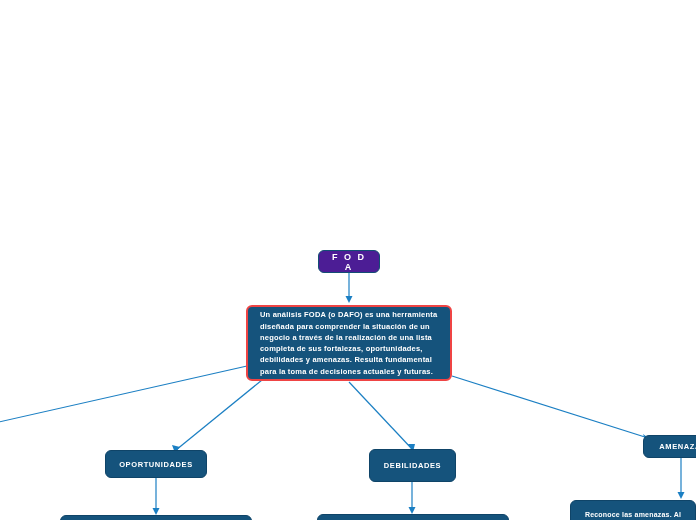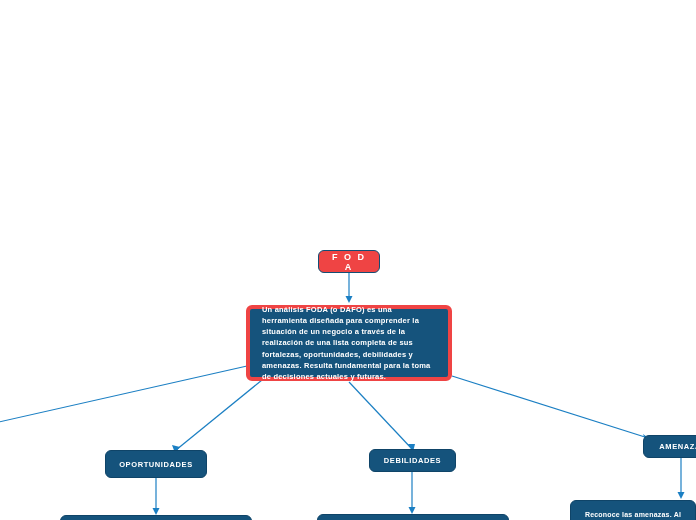--- a/index.html
+++ b/index.html
@@ -35,29 +35,29 @@
     border-radius: 6px;
     color: #ffffff;
     text-align: center;
     display: flex;
     align-items: center;
     justify-content: center;
     font-weight: bold;
     letter-spacing: 0.2px;
   }
   .node-root {
-    background: #ef4444;
+    background: #4c1d95;
     border: 1px solid #134e74;
     font-size: 9px;
     letter-spacing: 2px;
     padding: 0 10px;
   }
   .node-desc {
     background: #15537c;
-    border: 4px solid #ef4444;
+    border: 2px solid #ef4444;
     font-size: 7.5px;
     line-height: 1.5;
     text-align: left;
     padding: 9px 12px;
     font-weight: bold;
   }
   .node-cat {
     background: #15537c;
     border: 1px solid #0f4468;
     font-size: 7.5px;
@@ -109,21 +109,21 @@
   </div>
 
   <div class="node node-desc" style="left:246px; top:305px; width:206px; height:76px;">
     <span>Un análisis FODA (o DAFO) es una herramienta diseñada para comprender la situación de un negocio a través de la realización de una lista completa de sus fortalezas, oportunidades, debilidades y amenazas. Resulta fundamental para la toma de decisiones actuales y futuras.</span>
   </div>
 
   <div class="node node-cat" style="left:105px; top:450px; width:102px; height:28px;">
     <span>OPORTUNIDADES</span>
   </div>
 
-  <div class="node node-cat" style="left:369px; top:449px; width:87px; height:23px;">
+  <div class="node node-cat" style="left:369px; top:449px; width:87px; height:33px;">
     <span>DEBILIDADES</span>
   </div>
 
   <div class="node node-cat" style="left:643px; top:435px; width:80px; height:23px;">
     <span>AMENAZAS</span>
   </div>
 
   <div class="node node-leaf" style="left:60px; top:515px; width:192px; height:36px;">
     
   </div>

